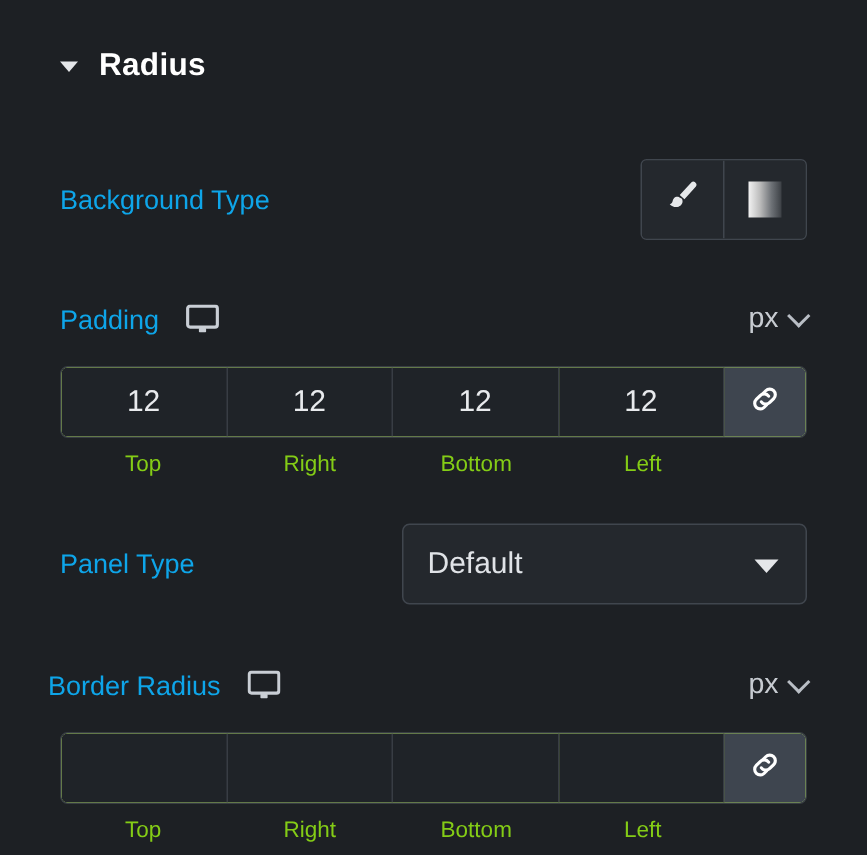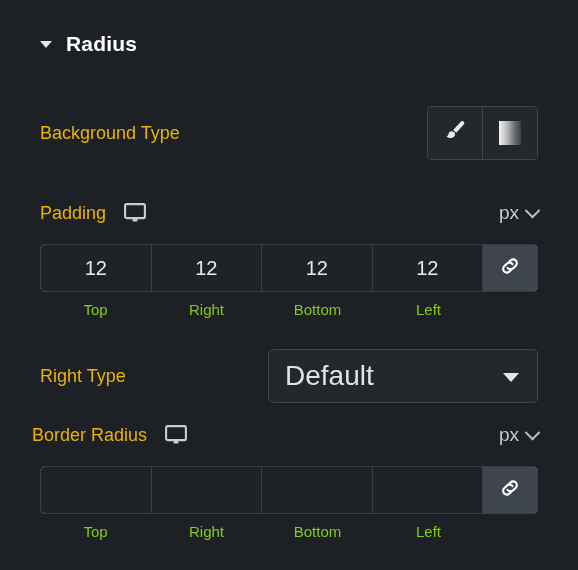--- a/index.html
+++ b/index.html
@@ -52,21 +52,21 @@
   
   .row {
     display: flex;
     align-items: center;
     padding: 0 40px;
     box-sizing: border-box;
     min-height: 30px;
   }
   .row-label {
     font-size: 18px;
-    color: #eab308;
+    color: #0ea5e9;
     line-height: 1;
     white-space: nowrap;
   }
   .spacer { flex: 1 1 auto; }
 
   
   .device-icon {
     margin-left: 18px;
     display: inline-flex;
     align-items: center;
@@ -187,38 +187,38 @@
     height: 52px;
     border: 1px solid #40464e;
     border-radius: 5px;
     background: #24282d;
     display: flex;
     align-items: center;
     cursor: pointer;
     flex: none;
   }
   .select-value {
-    font-size: 28px;
+    font-size: 20px;
     color: #e0e3e7;
     padding-left: 16px;
     line-height: 1;
   }
   .select-arrow {
     position: absolute;
     right: 18px;
     top: 50%;
     margin-top: -3px;
     width: 0;
     height: 0;
     border-left: 8px solid transparent;
     border-right: 8px solid transparent;
     border-top: 9px solid #e4e6e9;
   }
 
-  .radius-row { margin-top: 18px; height: 30px; padding-left: 32px; }
+  .radius-row { margin-top: 40px; height: 30px; padding-left: 32px; }
   .padding-row { margin-top: 38px; height: 30px; }
 </style>
 </head>
 <body>
 
 <div class="panel">
 
   <div class="section-header">
     <span class="caret"></span>
     <span class="section-title">Radius</span>
@@ -276,21 +276,21 @@
 
   <div class="dim-labels">
     <span>Top</span>
     <span>Right</span>
     <span>Bottom</span>
     <span>Left</span>
     <span class="link-spacer"></span>
   </div>
 
   <div class="row select-row">
-    <span class="row-label">Right Type</span>
+    <span class="row-label">Panel Type</span>
     <span class="spacer"></span>
     <div class="select-box">
       <span class="select-value">Default</span>
       <span class="select-arrow"></span>
     </div>
   </div>
 
   <div class="row radius-row">
     <span class="row-label">Border Radius</span>
     <span class="device-icon">

